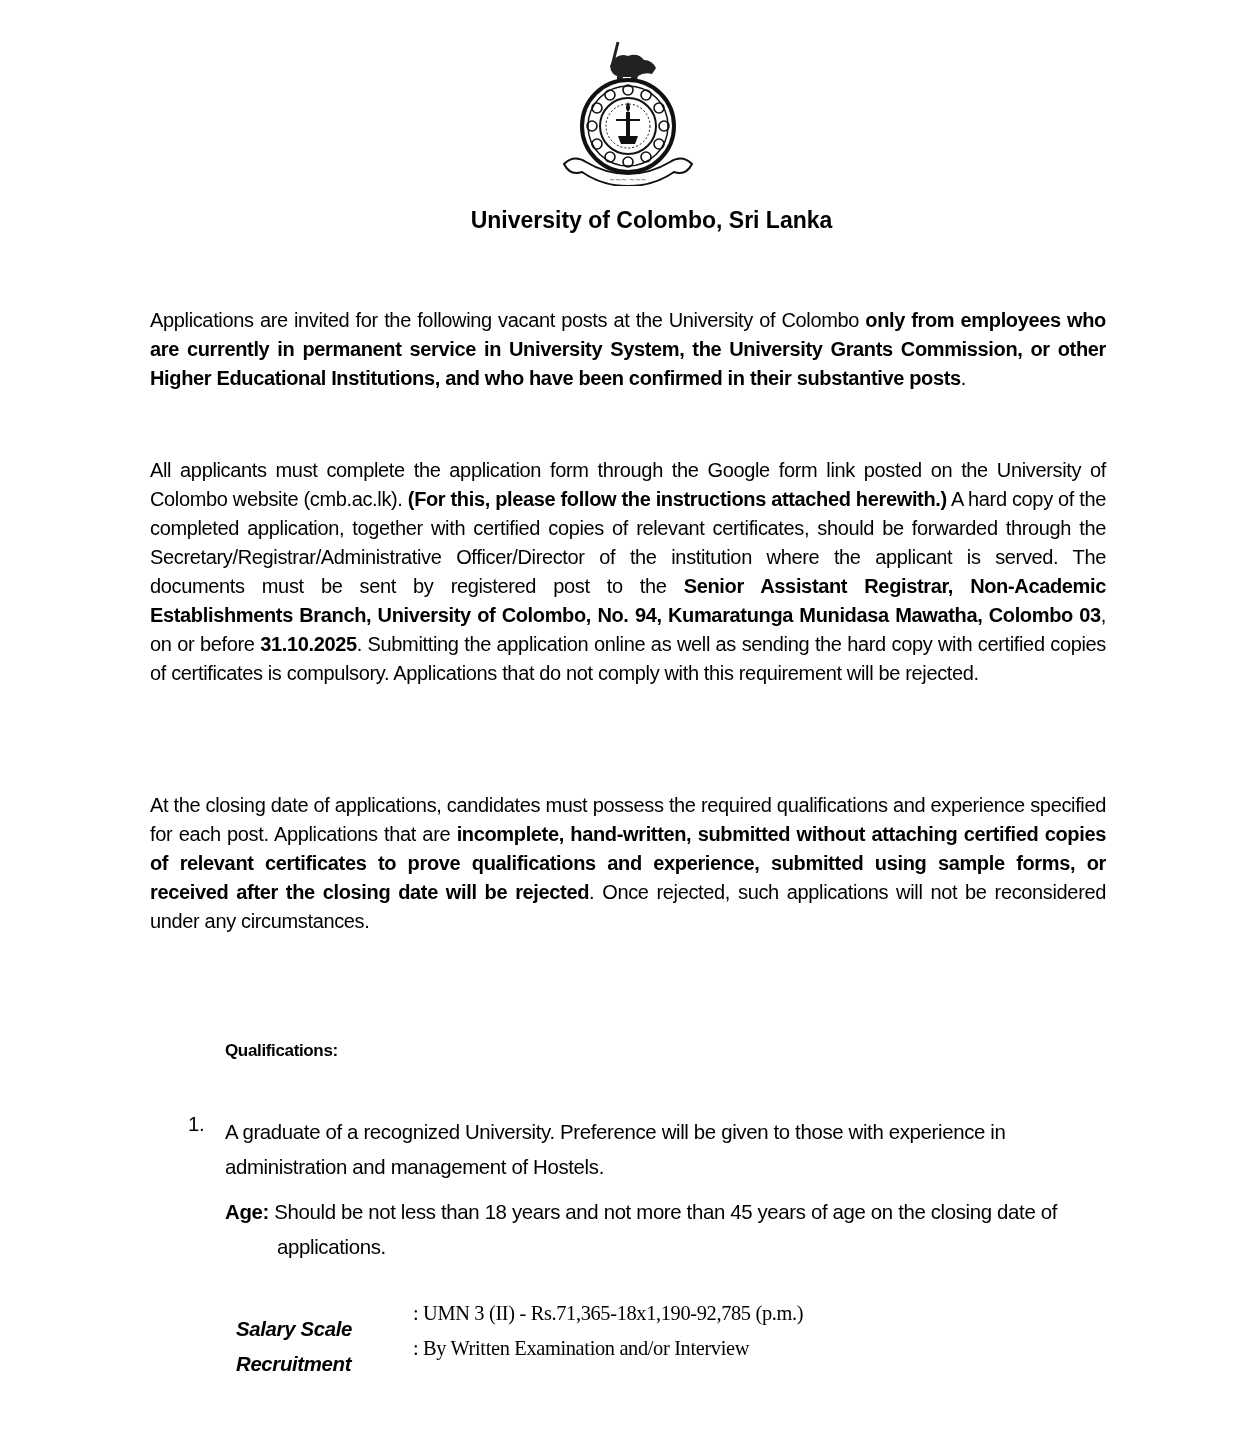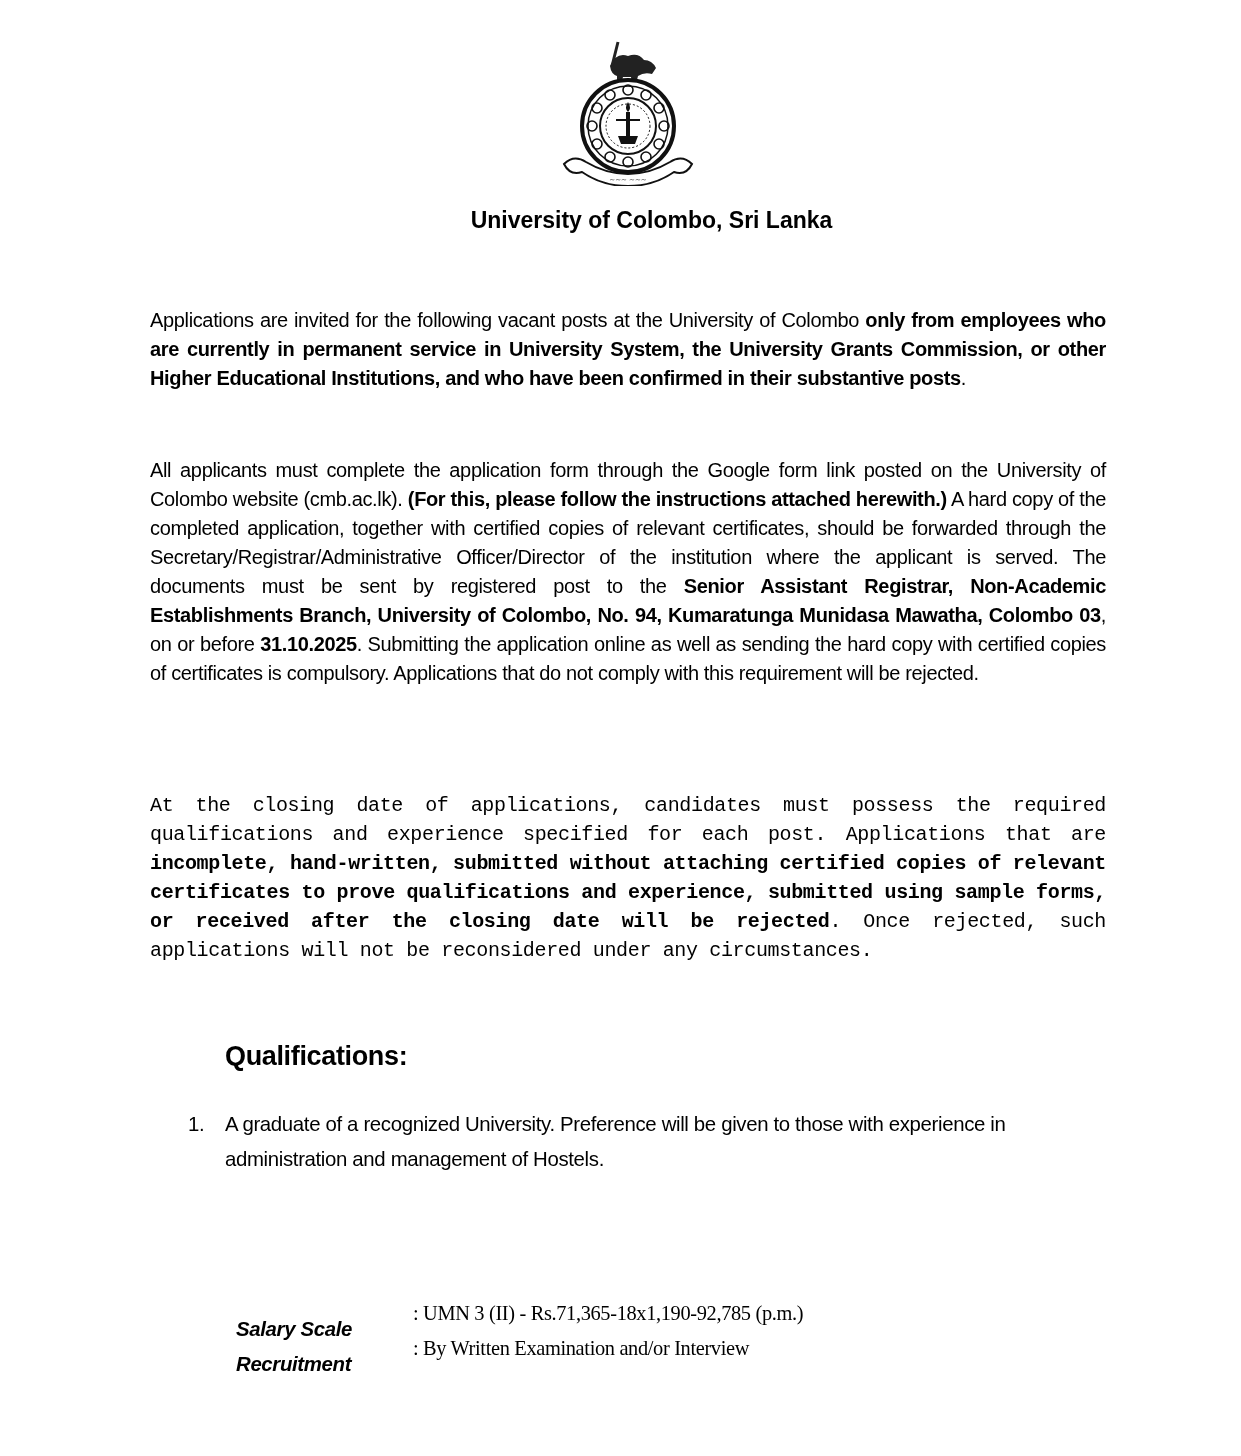--- a/index.html
+++ b/index.html
@@ -16,37 +16,37 @@
     }
     .title.t1 { top: 205px; margin-left: 31px; }
     .title.t2 { top: 237px; }
     .para {
       position: absolute; left: 150px; width: 956px;
       font-size: 20px; line-height: 29px; text-align: justify;
       letter-spacing: -0.35px; word-spacing: 0px;
     }
     .p1 { top: 306px; }
     .p2 { top: 456px; }
-    .p3 { top: 791px; font-family: Liberation Mono, monospace; }
+    .p3 { top: 791px; }
     b { font-weight: bold; }
     .post-heading {
       position: absolute; left: 188px; top: 980px;
       font-size: 20.4px; font-weight: bold; letter-spacing: -0.35px;
     }
     .post-heading .num { display: inline-block; width: 44px; }
     .qual-heading {
       position: absolute; left: 225px; top: 1041px;
-      font-size: 27px; font-weight: bold; letter-spacing: -0.35px;
+      font-size: 17px; font-weight: bold; letter-spacing: -0.35px;
     }
     .list-item {
       position: absolute; left: 188px; top: 1107px; width: 918px;
       font-size: 20.4px; line-height: 35px; letter-spacing: -0.35px;
     }
     .list-item .num { position: absolute; left: 0; top: 0; }
-    .list-item .txt { position: absolute; left: 37px; top: 0; width: 881px; }
+    .list-item .txt { position: absolute; left: 37px; top: 8px; width: 881px; }
     .age {
       position: absolute; left: 225px; top: 1195px; width: 882px;
       font-size: 20.4px; line-height: 35px; letter-spacing: -0.35px;
       padding-left: 52px; text-indent: -52px; box-sizing: border-box;
     }
     .age .lbl { font-weight: bold; }
     .meta-row {
       position: absolute; left: 236px; font-size: 20.4px; letter-spacing: -0.35px;
     }
     .meta-row .k { position: absolute; left: 0; top: 16px; font-weight: bold; font-style: italic; white-space: nowrap; }
@@ -103,20 +103,21 @@
   <p class="para p3" style="margin:0"><span>At the closing date of applications, candidates must possess the required qualifications and experience specified for each post. Applications that are </span><b>incomplete, hand-written, submitted without attaching certified copies of relevant certificates to prove qualifications and experience, submitted using sample forms, or received after the closing date will be rejected</b><span>. Once rejected, such applications will not be reconsidered under any circumstances.</span></p>
 
 
   <div class="qual-heading">Qualifications:</div>
 
   <div class="list-item">
     <span class="num">1.</span>
     <span class="txt">A graduate of a recognized University. Preference will be given to those with experience in administration and management of Hostels.</span>
   </div>
 
+  <div class="age"><span class="lbl">Age:</span><span> Should be not less than 18 years and not more than 45 years of age on the closing date of applications.</span></div>
 
   <div class="meta-row m1">
     <span class="k">Salary Scale</span>
     <span class="v">: UMN 3 (II) - Rs.71,365-18x1,190-92,785 (p.m.)</span>
   </div>
   <div class="meta-row m2">
     <span class="k">Recruitment</span>
     <span class="v">: By Written Examination and/or Interview</span>
   </div>
 

